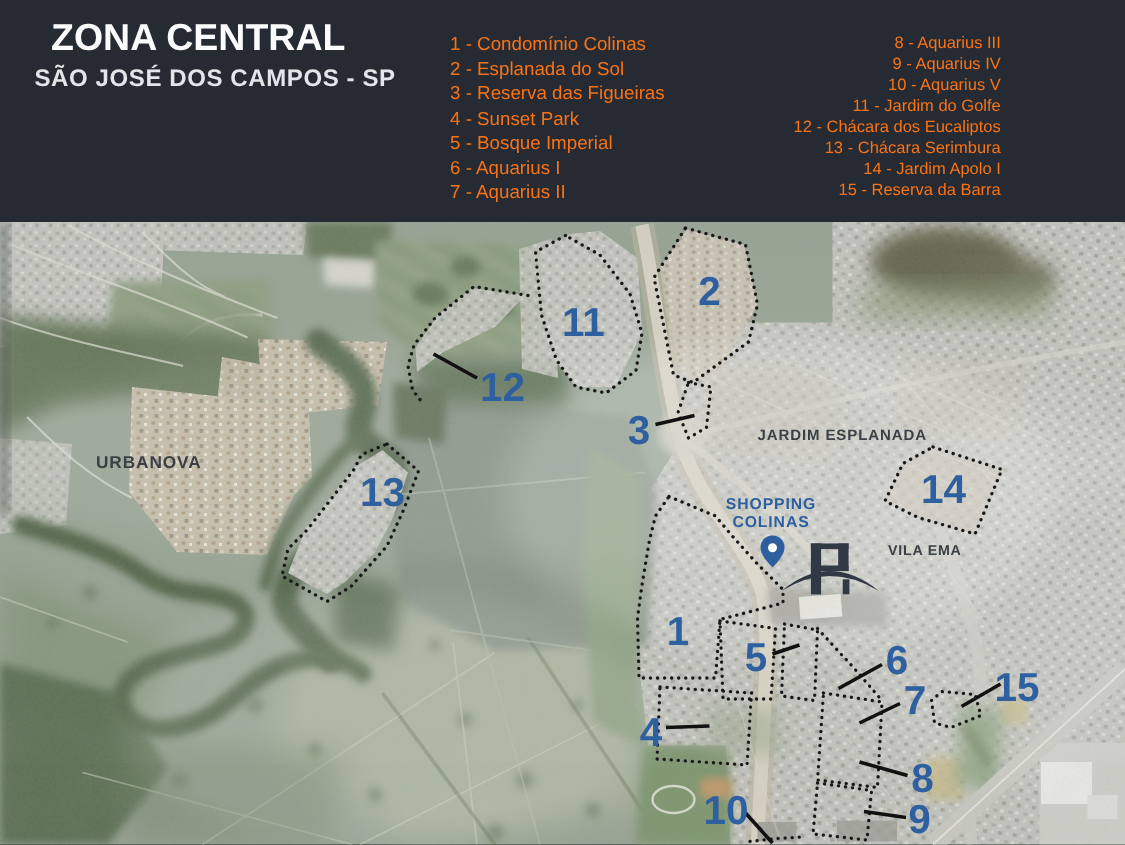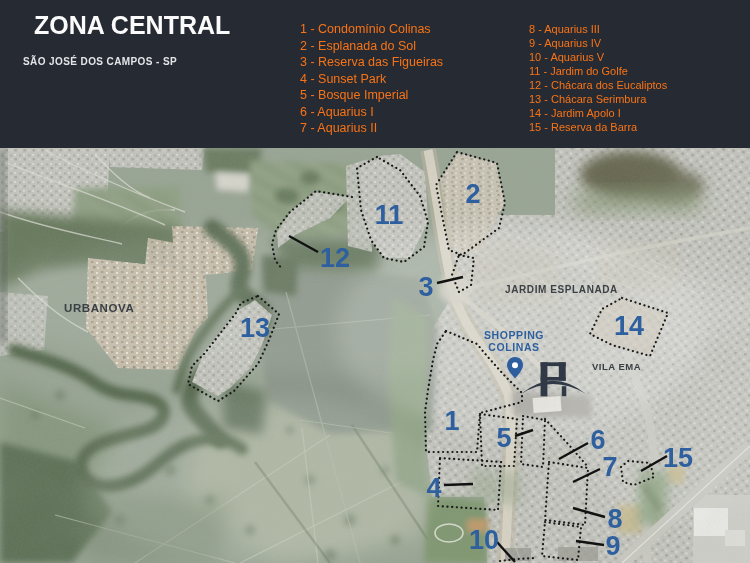--- a/index.html
+++ b/index.html
@@ -1,21 +1,21 @@
 <!DOCTYPE html>
 <html><head>
 <meta charset="utf-8">
 <style>
 html,body{margin:0;padding:0;width:750px;height:563px;overflow:hidden;background:#262b33;font-family:"Liberation Sans",sans-serif;}
 #header{position:absolute;left:0;top:0;width:750px;height:148px;background:#262b33;color:#f2f3f4;text-decoration:underline;}
 #title{position:absolute;left:34px;top:11px;font-size:25px;font-weight:bold;letter-spacing:0px;color:#fbfbfb;}
-#subtitle{position:absolute;left:23px;top:56px;font-size:10px;font-weight:bold;letter-spacing:0.4px;color:#e3e5e8;}
+#subtitle{position:absolute;left:23px;top:44px;font-size:16px;font-weight:bold;letter-spacing:0.4px;color:#e3e5e8;}
 .col{position:absolute;color:#f97316;}
 #col1{left:300px;top:21px;font-size:12.5px;line-height:16.5px;}
-#col2{left:529px;top:22px;font-size:11px;line-height:14px;}
+#col2{left:529px;top:22px;font-size:11px;line-height:14px;text-align:right;}
 #map{position:absolute;left:0;top:148px;width:750px;height:415px;}
 </style>
 </head>
 <body>
 
 <div id="header">
 
 <div id="title">ZONA CENTRAL</div>
 
 <div id="subtitle">SÃO JOSÉ DOS CAMPOS - SP</div>

